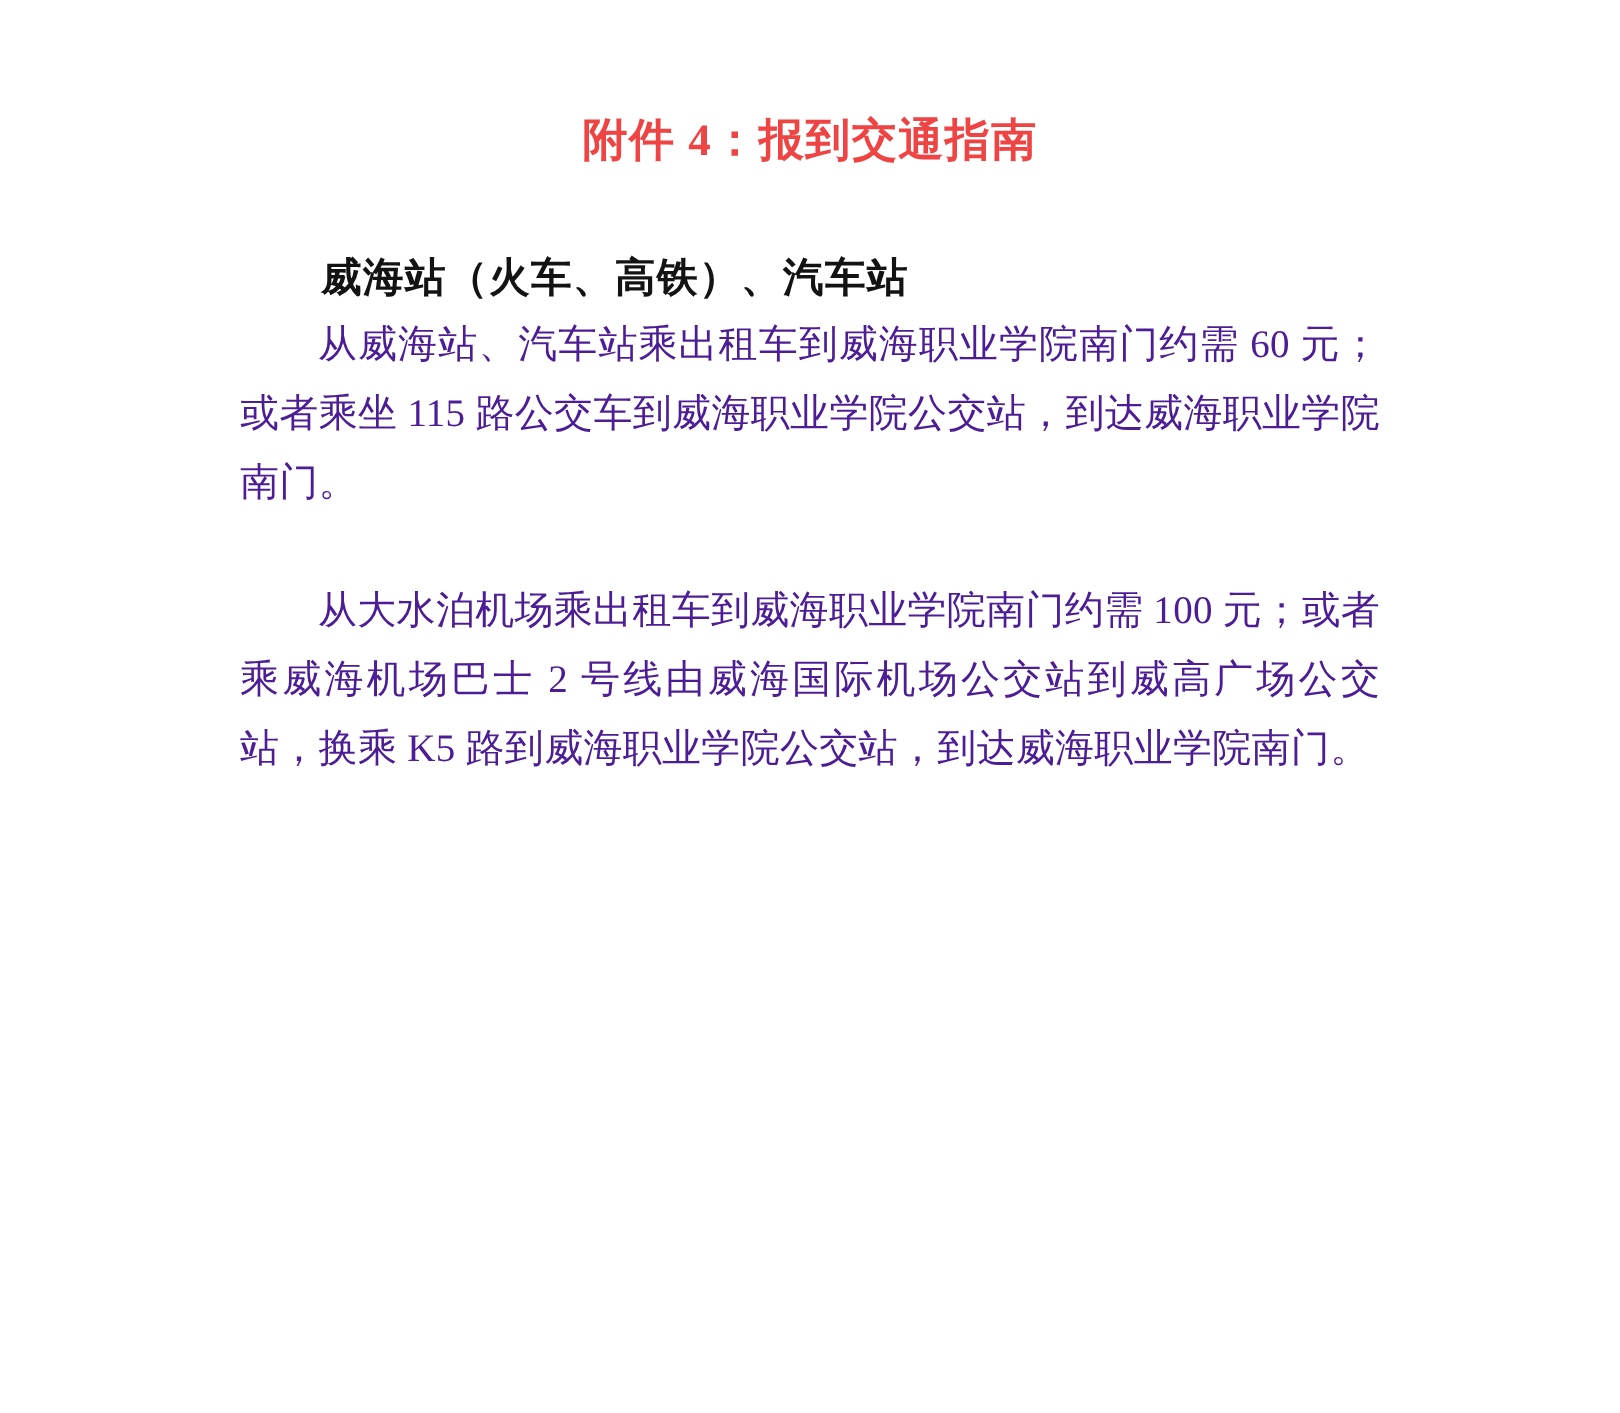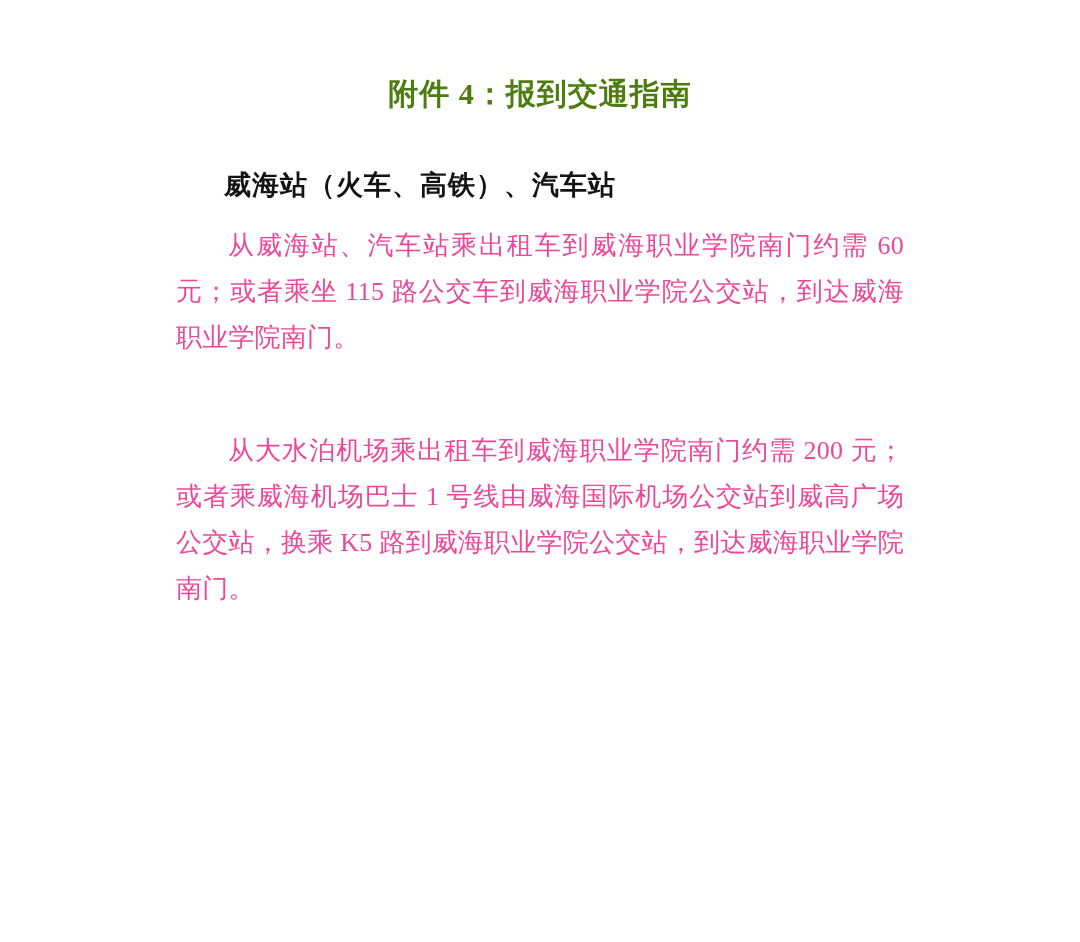--- a/index.html
+++ b/index.html
@@ -22,49 +22,49 @@
     padding: 0;
   }
   .doc-title {
     text-align: center;
     font-size: 30px;
     font-weight: bold;
     letter-spacing: 1px;
     margin-top: 74px;
     margin-bottom: 0;
     line-height: 1.3;
-    color: #4d7c0f;
+    color: #ef4444;
   }
   .content {
     margin: 0 auto;
     width: 760px;
     padding-left: 0px;
     margin-top: 52px;
   }
   .section {
     margin-bottom: 4px;
   }
   .section-heading {
     font-size: 27px;
     font-weight: bold;
     line-height: 1.55;
     letter-spacing: 1px;
     text-indent: 2em;
-    margin: 10px;
+    margin: 0;
     color: #131313;
   }
   .section-body {
     font-size: 26px;
     line-height: 1.78;
     text-indent: 2em;
-    margin: 16px;
+    margin: 0;
     text-align: justify;
     text-justify: inter-ideograph;
     letter-spacing: 0.2px;
-    color: #ec4899;
+    color: #4c1d95;
   }
   .gap-small { height: 10px; }
   .gap-mid { height: 24px; }
 </style>
 </head>
 <body>
 
 <div class="page">
 
   <div class="doc-title">附件 4：报到交通指南</div>
@@ -75,17 +75,17 @@
       <div class="section-heading">威海站（火车、高铁）、汽车站</div>
       <div class="section-body">从威海站、汽车站乘出租车到威海职业学院南门约需 60 元；或者乘坐 115 路公交车到威海职业学院公交站，到达威海职业学院南门。</div>
     </div>
 
     <div class="gap-mid"></div>
 
 
     <div class="gap-small"></div>
 
     <div class="section">
-      <div class="section-body">从大水泊机场乘出租车到威海职业学院南门约需 200 元；或者乘威海机场巴士 1 号线由威海国际机场公交站到威高广场公交站，换乘 K5 路到威海职业学院公交站，到达威海职业学院南门。</div>
+      <div class="section-body">从大水泊机场乘出租车到威海职业学院南门约需 100 元；或者乘威海机场巴士 2 号线由威海国际机场公交站到威高广场公交站，换乘 K5 路到威海职业学院公交站，到达威海职业学院南门。</div>
     </div>
 
   </div>
 </div>
 
 </body></html>

